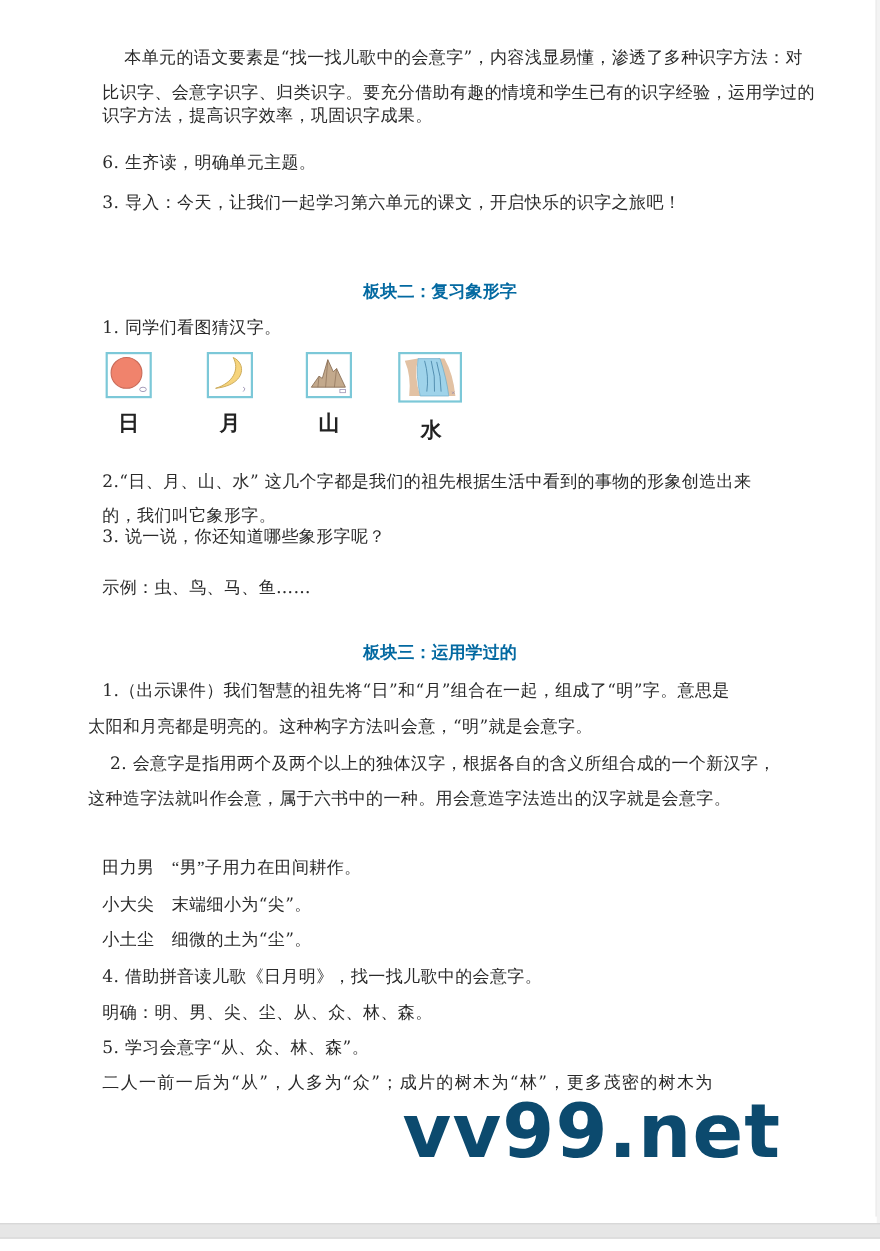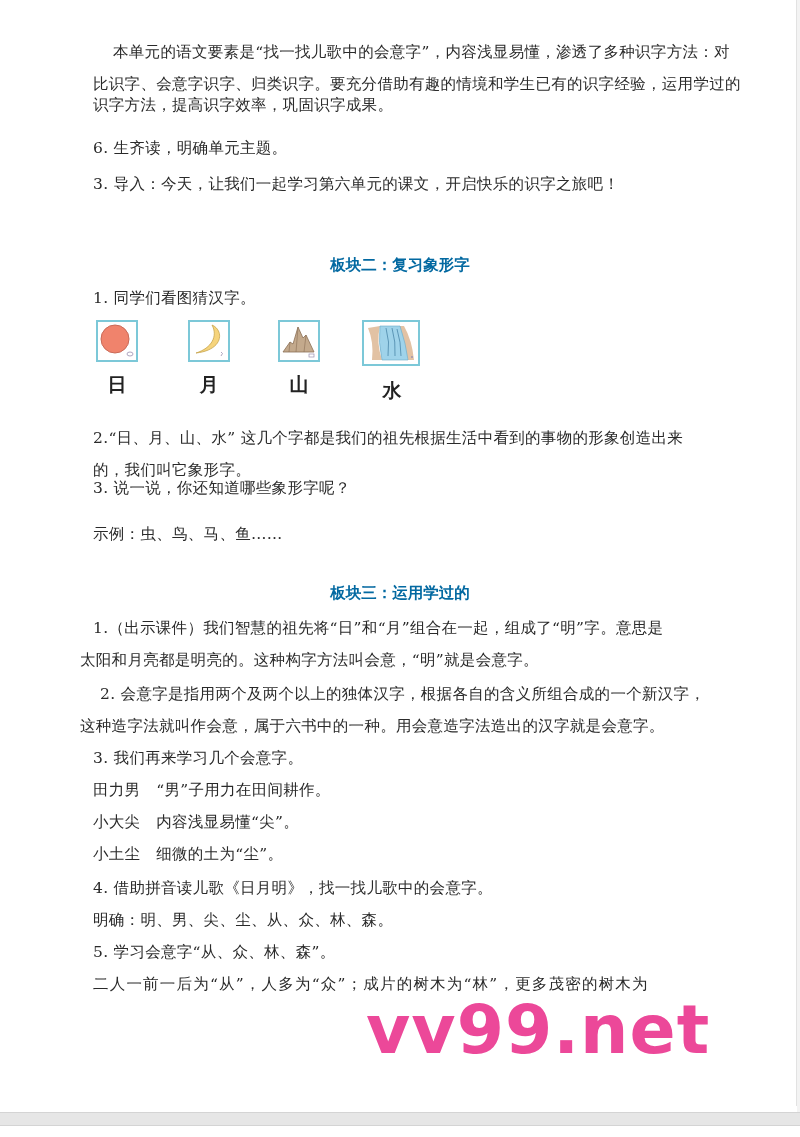--- a/index.html
+++ b/index.html
@@ -70,21 +70,21 @@
       width: 40px;
       text-align: center;
     }
     .watermark {
       position: absolute;
       left: 366px;
       top: 996px;
       font-family: "DejaVu Sans", "Liberation Sans", sans-serif;
       font-weight: bold;
       font-size: 68px;
-      color: #ec4899;
+      color: #0c4a6e;
       letter-spacing: 1px;
       line-height: 1;
     }
     .bottom-bar {
       position: absolute;
       left: 0;
       top: 1112px;
       width: 800px;
       height: 12px;
       background: #e6e6e6;
@@ -157,23 +157,22 @@
   <p class="para" style="top:422px; left:93px;">2.“日、月、山、水” 这几个字都是我们的祖先根据生活中看到的事物的形象创造出来</p>
   <p class="para" style="top:454px; left:93px;font-family:Liberation Serif, serif;">的，我们叫它象形字。</p>
   <p class="para" style="top:472px; left:93px;">3. 说一说，你还知道哪些象形字呢？</p>
   <p class="para" style="top:518px; left:93px;">示例：虫、鸟、马、鱼……</p>
 
   <p class="heading" style="top:583px;">板块三：运用学过的</p>
   <p class="para" style="top:612px; left:93px;">1.（出示课件）我们智慧的祖先将“日”和“月”组合在一起，组成了“明”字。意思是</p>
   <p class="para" style="top:644px; left:80px;">太阳和月亮都是明亮的。这种构字方法叫会意，“明”就是会意字。</p>
   <p class="para" style="top:678px; left:100px;">2. 会意字是指用两个及两个以上的独体汉字，根据各自的含义所组合成的一个新汉字，</p>
   <p class="para" style="top:710px; left:80px;">这种造字法就叫作会意，属于六书中的一种。用会意造字法造出的汉字就是会意字。</p>
-  <p class="para" style="top:742px; left:93px;">3. 我们再来学习几个会意字。</p>
-  <p class="para" style="top:774px; left:93px;">田力男　“男”子用力在田间耕作。</p>
-  <p class="para" style="top:806px; left:93px;">小大尖　内容浅显易懂“尖”。</p>
+  <p class="para" style="top:774px; left:93px;font-family:Liberation Serif, serif;">田力男　“男”子用力在田间耕作。</p>
+  <p class="para" style="top:806px; left:93px;">小大尖　末端细小为“尖”。</p>
   <p class="para" style="top:838px; left:93px;">小土尘　细微的土为“尘”。</p>
   <p class="para" style="top:872px; left:93px;">4. 借助拼音读儿歌《日月明》，找一找儿歌中的会意字。</p>
   <p class="para" style="top:904px; left:93px;">明确：明、男、尖、尘、从、众、林、森。</p>
   <p class="para" style="top:936px; left:93px;">5. 学习会意字“从、众、林、森”。</p>
   <p class="para" style="top:968px; left:93px; letter-spacing:1.2px;">二人一前一后为“从”，人多为“众”；成片的树木为“林”，更多茂密的树木为</p>
 
   <div class="watermark">vv99.net</div>
 </div>
 
 <div class="right-edge"></div>

